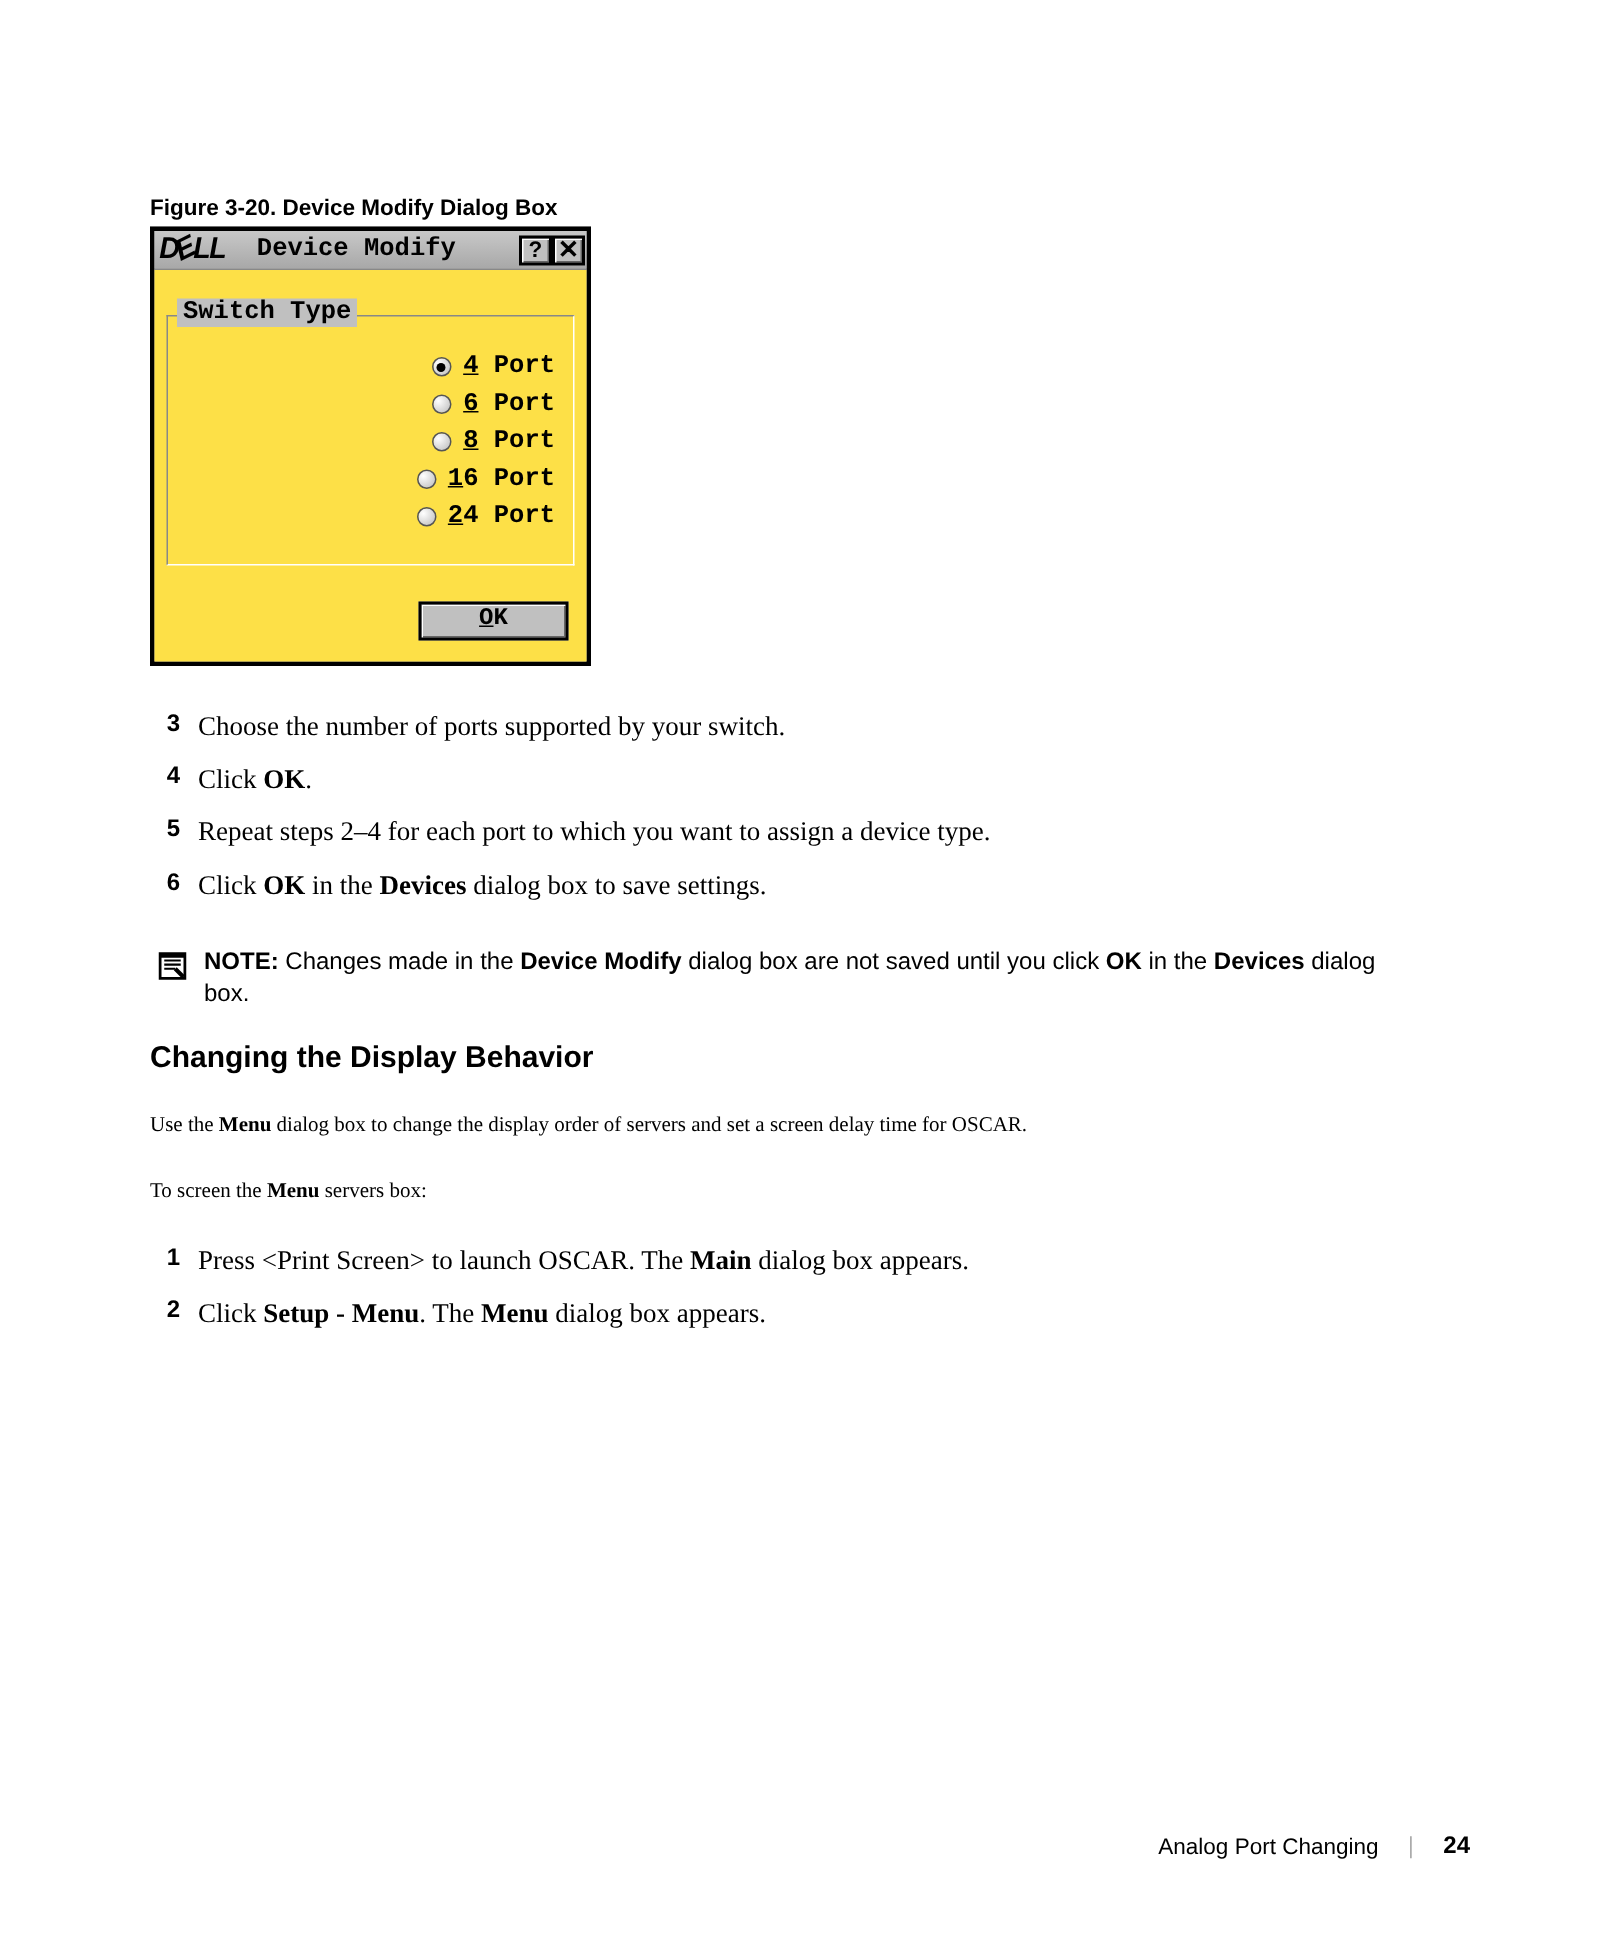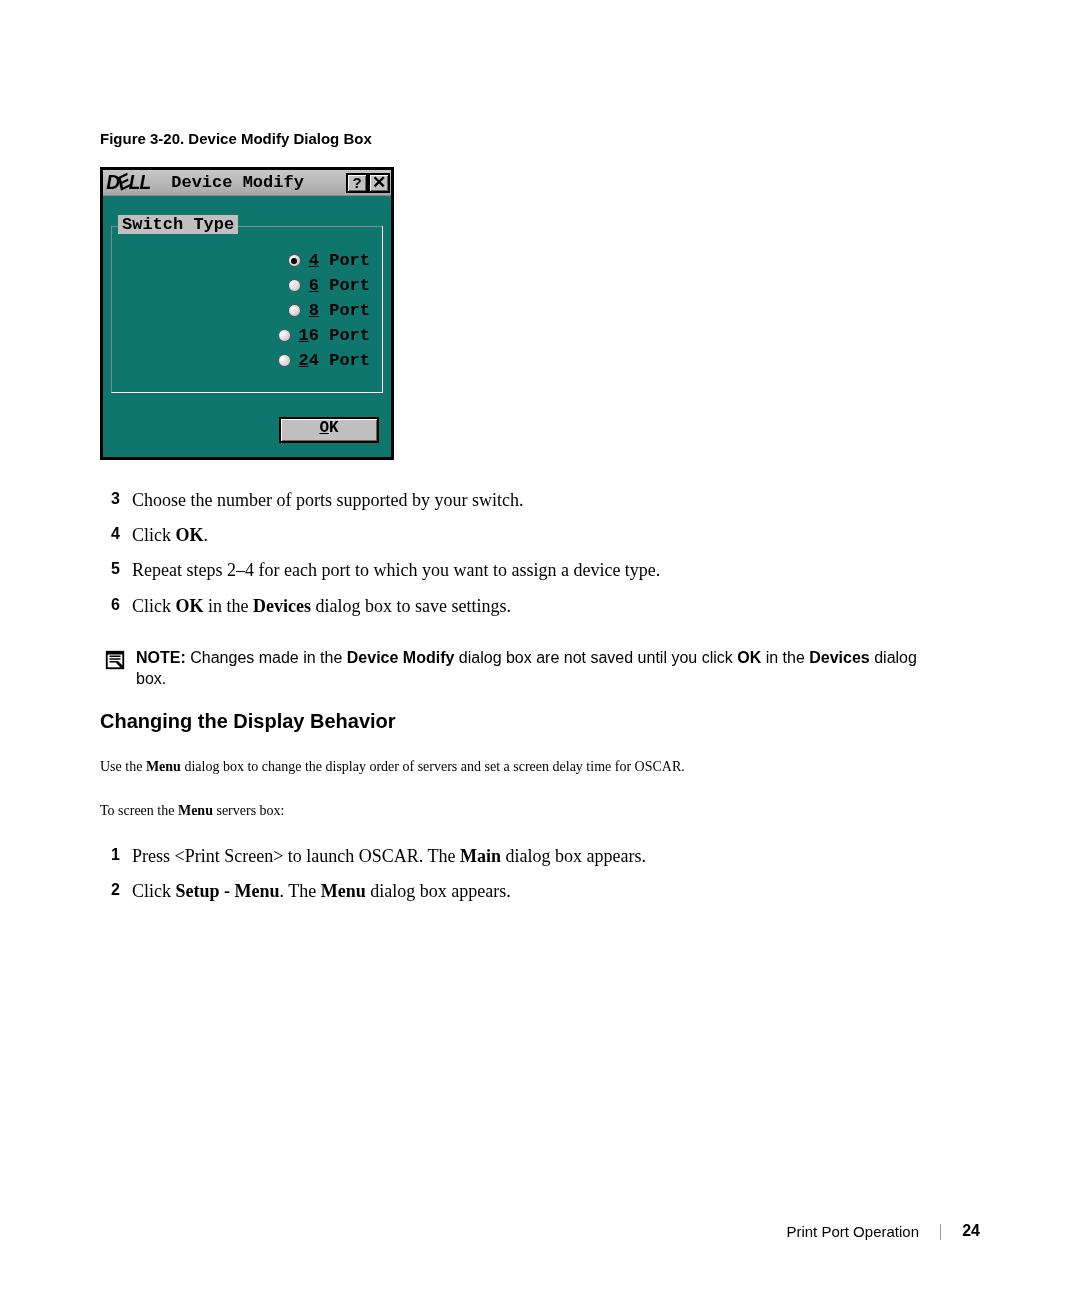--- a/index.html
+++ b/index.html
@@ -15,21 +15,21 @@
       font-family: Georgia, 'Times New Roman', serif;
       color: #000;
       position: relative;
       padding: 130px 100px 60px 100px;
     }
     
     .figure-caption {
       font-family: Arial, Helvetica, sans-serif;
       font-weight: bold;
       font-size: 15px;
-      margin-bottom: 20px;
+      margin-bottom: 4px;
     }
     
     .dialog-box {
       width: 294px;
       border: 3px solid #000;
       background: #c0c0c0;
       font-family: 'Courier New', monospace;
       margin-bottom: 28px;
     }
     
@@ -85,21 +85,21 @@
       font-size: 15px;
       box-shadow: inset 1px 1px 0 #fff, inset -1px -1px 0 #666;
     }
     
     .close-x {
       font-size: 17px;
     }
     
     .dialog-body {
       padding: 30px 8px 10px 8px;
-      background: #0f766e;
+      background: #fde047;
     }
     
     .fieldset {
       border: 1px solid #888;
       border-right-color: #fff;
       border-bottom-color: #fff;
       padding: 18px 12px 16px 12px;
       position: relative;
       margin-bottom: 24px;
     }
@@ -352,16 +352,16 @@
     <span class="step-num">1</span>
     <span class="step-text"><span>Press &lt;Print Screen&gt; to launch OSCAR. The </span><span class="bold">Main</span><span> dialog box appears.</span></span>
   </div>
   <div class="step-item">
     <span class="step-num">2</span>
     <span class="step-text"><span>Click </span><span class="bold">Setup - Menu</span><span>. The </span><span class="bold">Menu</span><span> dialog box appears.</span></span>
   </div>
 </div>
 
 <div class="page-footer">
-  <span class="footer-section">Print Port Operation</span>
+  <span class="footer-section">Analog Port Changing</span>
   <span class="footer-divider">|</span>
   <span class="footer-pagenum">24</span>
 </div>
 
 </body></html>

